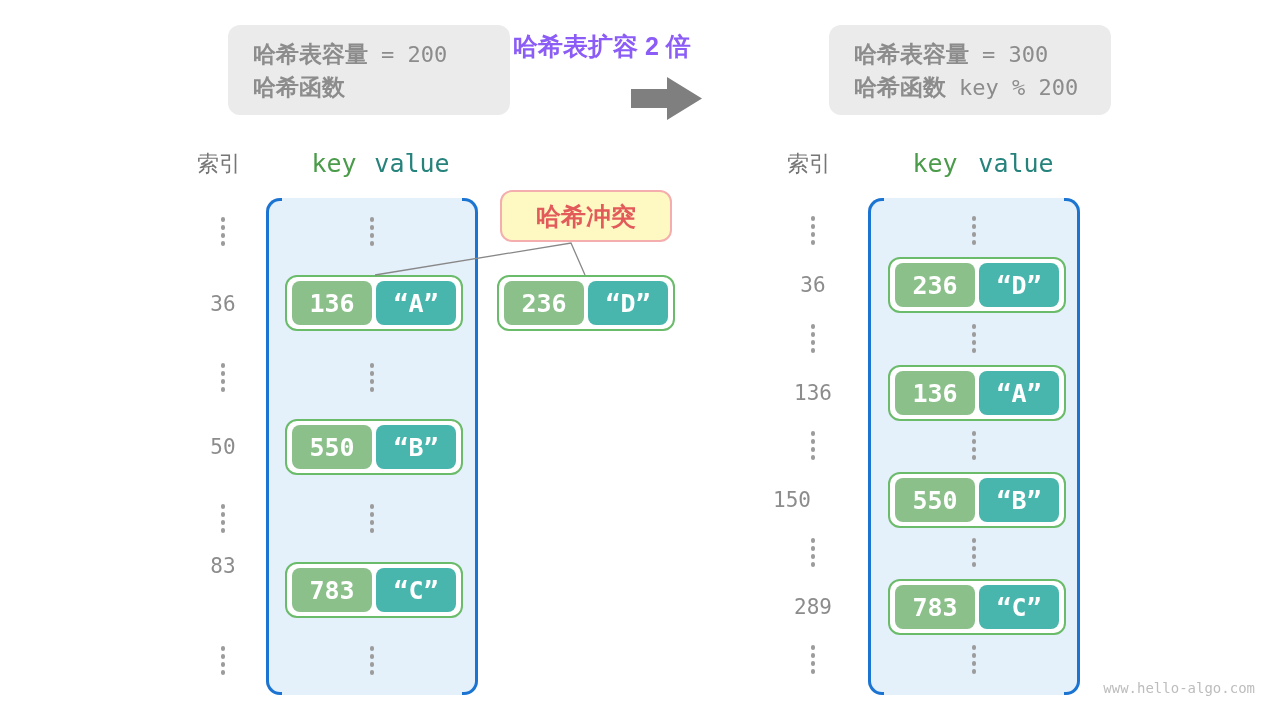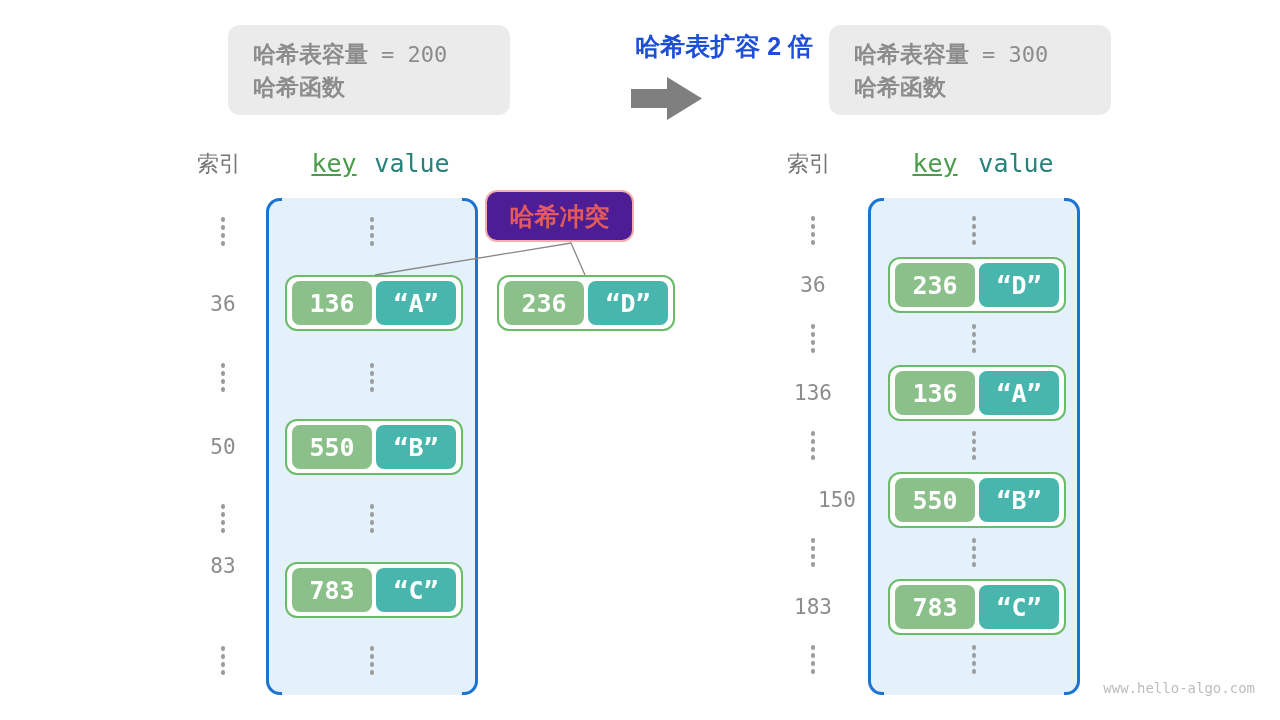--- a/index.html
+++ b/index.html
@@ -14,28 +14,28 @@
   .info-box {
     position:absolute; width:282px; height:90px; background:#ebebeb;
     border-radius:12px; padding:13px 0 0 25px;
   }
   .info-line { display:flex; align-items:baseline; gap:13px; line-height:32px; }
   .info-label { font-weight:bold; font-size:23px; color:#8c8c8c; }
   .info-code  { font-family:"DejaVu Sans Mono", monospace; font-size:22px; color:#8c8c8c; }
 
   
   .expand-title {
-    position:absolute; left:490px; top:30px; width:300px; text-align:right;
-    font-weight:bold; font-size:25px; color:#1d4ed8;
+    position:absolute; left:490px; top:30px; width:300px; text-align:left;
+    font-weight:bold; font-size:25px; color:#8b5cf6;
   }
 
   
   .hdr { position:absolute; top:150px; line-height:28px; text-align:center; }
   .hdr-index { font-size:22px; color:#757575; width:52px; }
-  .hdr-key   { font-family:"DejaVu Sans Mono", monospace; font-size:25px; color:#4a9b4a; width:60px;text-decoration:underline; }
+  .hdr-key   { font-family:"DejaVu Sans Mono", monospace; font-size:25px; color:#4a9b4a; width:60px; }
   .hdr-value { font-family:"DejaVu Sans Mono", monospace; font-size:25px; color:#26837c; width:76px; }
 
   
   .htable {
     position:absolute; width:212px; height:497px;
     background:#e4f0fa; border-radius:14px;
   }
   .bracket { position:absolute; top:0; bottom:0; width:16px; }
   .bracket.bl { left:0;  border:3px solid #1b74d1; border-right:none; border-radius:14px 0 0 14px; }
   .bracket.br { right:0; border:3px solid #1b74d1; border-left:none;  border-radius:0 14px 14px 0; }
@@ -56,22 +56,22 @@
   
   .idx {
     position:absolute; width:60px; text-align:center; line-height:26px;
     font-family:"DejaVu Sans Mono", monospace; font-size:21px; color:#8c8c8c;
   }
   .dots { position:absolute; width:60px; display:flex; flex-direction:column; align-items:center; gap:3.5px; }
   .dots i { width:4.5px; height:4.5px; border-radius:50%; background:#9c9c9c; }
 
   
   .collision-label {
-    position:absolute; left:462px; top:190px; width:149px; height:52px;
-    background:#4c1d95; border:2px solid #f5aeae; border-radius:12px;
+    position:absolute; left:477px; top:190px; width:172px; height:52px;
+    background:#fef9c3; border:2px solid #f5aeae; border-radius:12px;
     display:flex; align-items:center; justify-content:center;
     font-weight:bold; font-size:25px; color:#e25a5a;
   }
 
   
   .watermark {
     position:absolute; left:1047px; top:680px; width:185px; text-align:right;
     font-family:"DejaVu Sans Mono", monospace; font-size:14px; color:#bdbdbd;
   }
 </style>
@@ -95,20 +95,21 @@
     <polygon points="0,12 36,12 36,0 71,21.5 36,43 36,31 0,31" fill="#7f7f7f"></polygon>
   </svg>
 
   <div class="info-box" style="left:806px; top:25px;">
     <div class="info-line">
       <span class="info-label">哈希表容量</span>
       <span class="info-code">= 300</span>
     </div>
     <div class="info-line">
       <span class="info-label">哈希函数</span>
+      <span class="info-code">key % 200</span>
     </div>
   </div>
 
   <div class="hdr hdr-index" style="left:170px;">索引</div>
   <div class="hdr hdr-key" style="left:281px;">key</div>
   <div class="hdr hdr-value" style="left:351px;">value</div>
 
   <div class="hdr hdr-index" style="left:760px;">索引</div>
   <div class="hdr hdr-key" style="left:882px;">key</div>
   <div class="hdr hdr-value" style="left:955px;">value</div>
@@ -211,28 +212,28 @@
       <i></i>
       <i></i>
     </div>
   <div class="idx" style="left:760px; top:380px;">136</div>
   <div class="dots" style="left:760px; top:431px;">
       <i></i>
       <i></i>
       <i></i>
       <i></i>
     </div>
-  <div class="idx" style="left:784px; top:487px;">150</div>
+  <div class="idx" style="left:739px; top:487px;">150</div>
   <div class="dots" style="left:760px; top:538px;">
       <i></i>
       <i></i>
       <i></i>
       <i></i>
     </div>
-  <div class="idx" style="left:760px; top:594px;">183</div>
+  <div class="idx" style="left:760px; top:594px;">289</div>
   <div class="dots" style="left:760px; top:645px;">
       <i></i>
       <i></i>
       <i></i>
       <i></i>
     </div>
 
   <div class="dots" style="left:921px; top:216px;">
       <i></i>
       <i></i>

